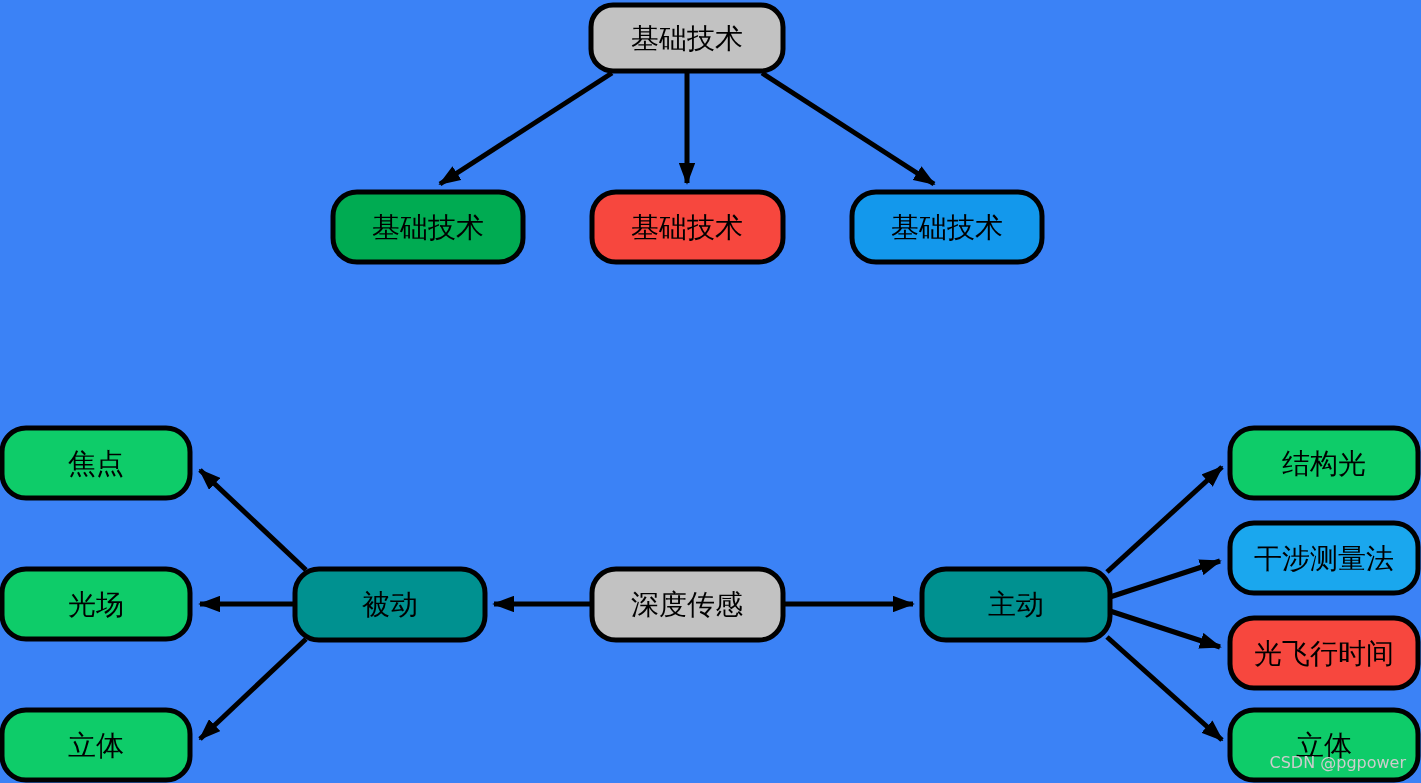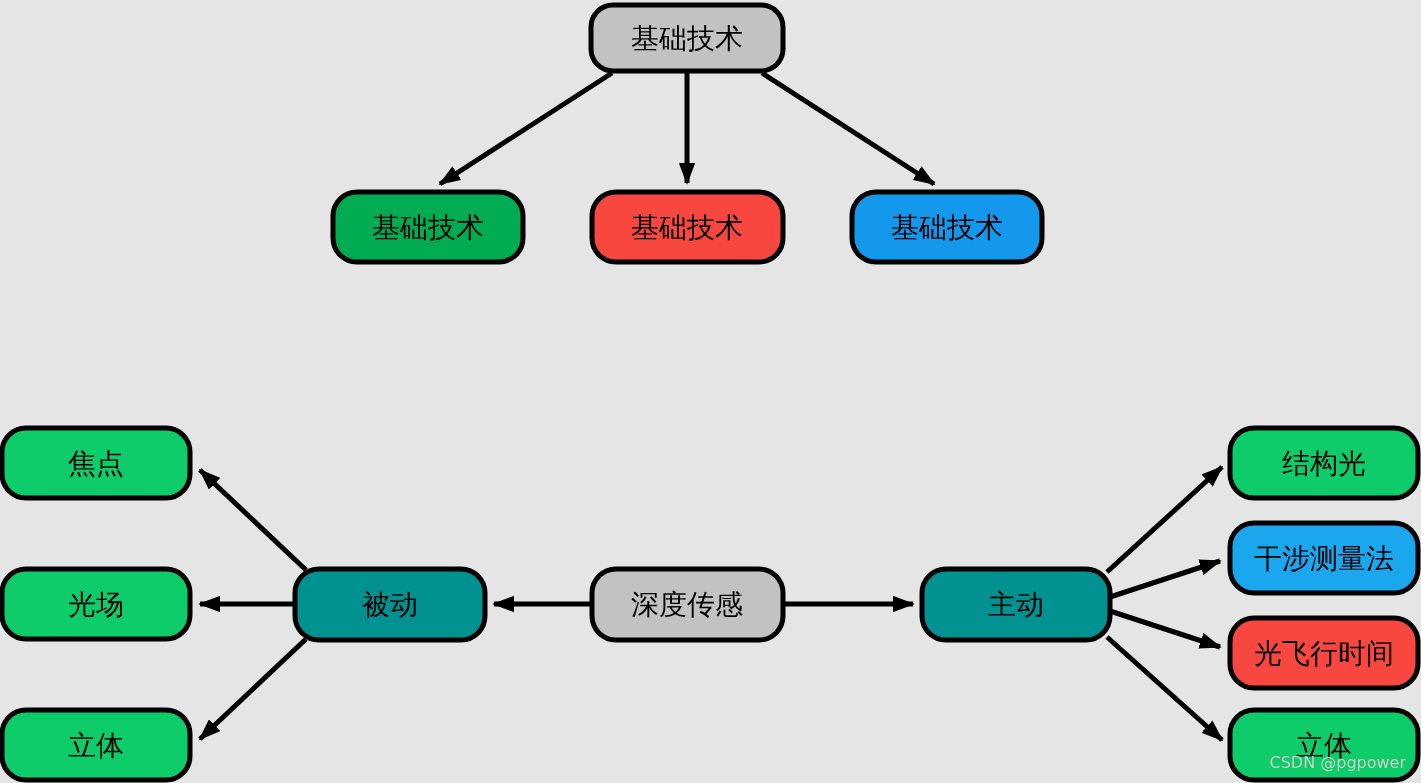--- a/index.html
+++ b/index.html
@@ -4,21 +4,21 @@
 <style>
   html, body {
     margin: 0;
     padding: 0;
     background: #ffffff;
   }
   .stage {
     position: relative;
     width: 1421px;
     height: 783px;
-    background: #e5e5e5;
+    background: #3b82f6;
     overflow: hidden;
     font-family: "DejaVu Serif", serif;
   }
   .stage svg { display: block; width: 1421px; height: 783px; }
   .box {
     stroke: #000000;
     stroke-width: 5;
   }
   .label {
     font-family: "DejaVu Serif", serif;

